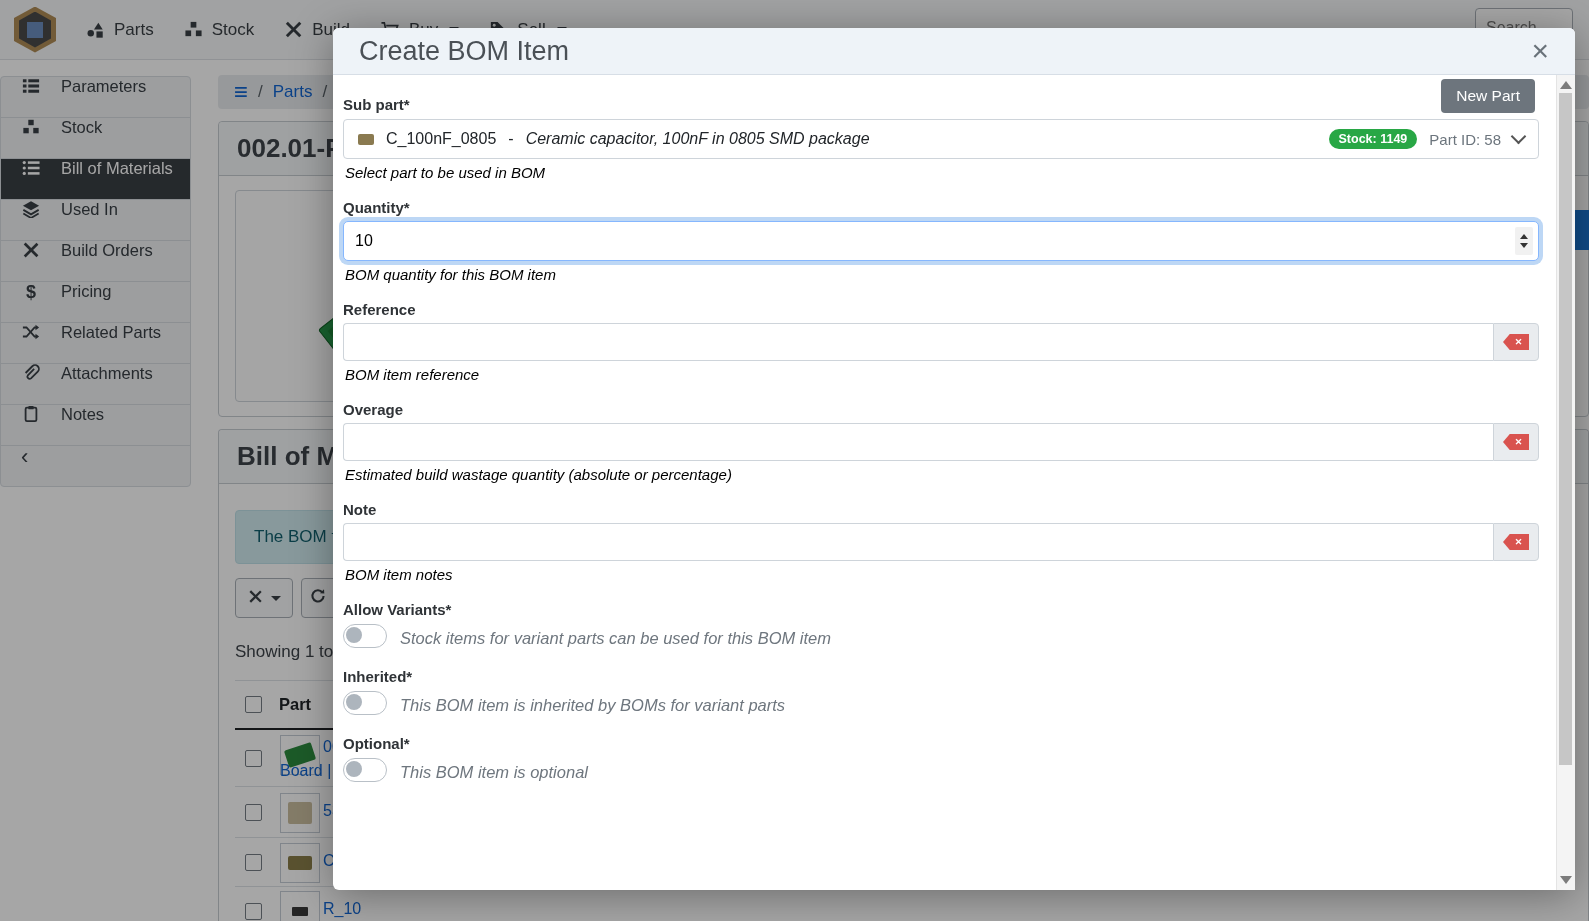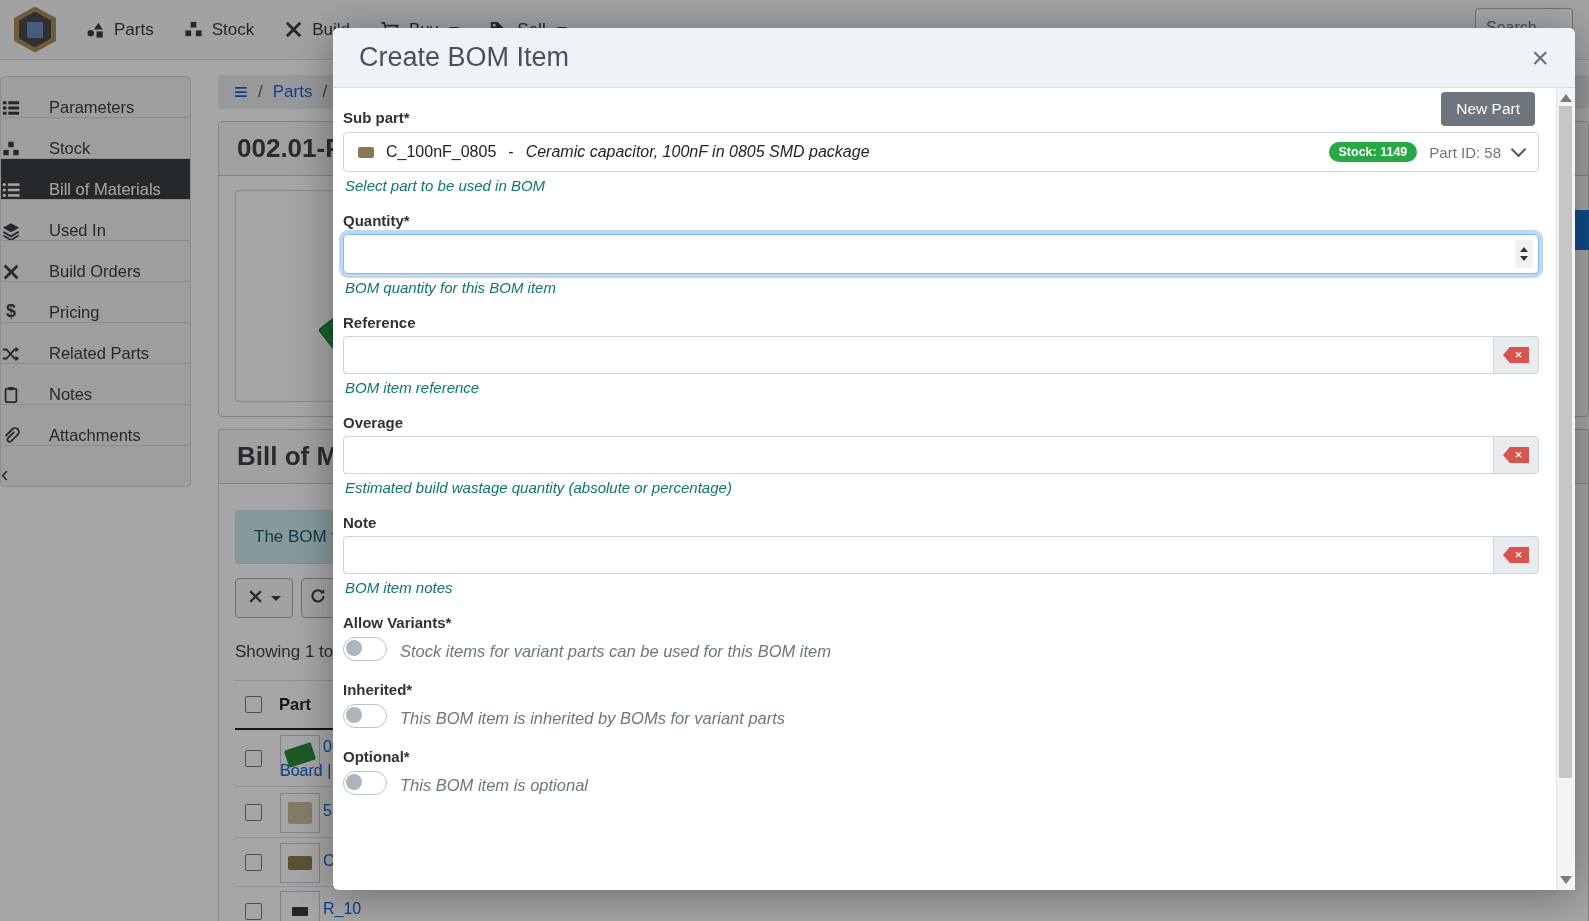--- a/index.html
+++ b/index.html
@@ -9,21 +9,21 @@
   .navbar{position:absolute;left:0;top:0;width:100%;height:60px;background:#f8f9fa;border-bottom:1px solid #dde1e5;display:flex;align-items:center;gap:30px;padding-left:14px;box-sizing:border-box;z-index:1;}
   .logo{width:42px;height:46px;background:#b08d57;clip-path:polygon(50% 0,100% 25%,100% 75%,50% 100%,0 75%,0 25%);position:relative;flex:0 0 auto;}
   .logo .inner{position:absolute;left:5px;top:5px;width:32px;height:36px;background:#4b4b4b;clip-path:polygon(50% 0,100% 25%,100% 75%,50% 100%,0 75%,0 25%);}
   .logo .cube{position:absolute;left:13px;top:15px;width:16px;height:16px;background:#6c8ebf;}
   .nav-item{display:flex;align-items:center;gap:9px;color:#3a4045;font-size:17px;}
   .nav-item svg{display:block;}
   .caret{width:0;height:0;border-left:5px solid transparent;border-right:5px solid transparent;border-top:5px solid #3a4045;margin-left:2px;}
   .search-box{position:absolute;right:16px;top:8px;width:98px;height:40px;border:1px solid #a9b0b7;border-radius:4px;background:#fff;font-size:16px;padding:0 10px;box-sizing:border-box;color:#555;}
 
   .sidebar{position:absolute;left:0;top:76px;width:191px;background:#f1f3f5;border:1px solid #d7dce1;border-radius:4px;z-index:1;box-sizing:border-box;}
-  .side-item{height:40px;display:flex;align-items:flex-end;gap:28px;border-bottom:1px solid #d7dce1;color:#3a4046;font-size:16.5px;}
+  .side-item{height:40px;display:flex;align-items:flex-start;gap:20px;padding-left:20px;border-bottom:1px solid #d7dce1;color:#3a4046;font-size:16.5px;}
   .side-item:last-child{border-bottom:none;}
   .side-item.active{background:#3a3f44;color:#fff;}
   .side-icon{width:20px;display:flex;justify-content:center;color:inherit;font-weight:bold;}
   .collapse-chevron{font-size:22px;color:#3a4046;line-height:1;}
 
   .main{position:absolute;left:218px;top:60px;right:0;bottom:0;z-index:1;}
   .breadcrumb{margin-top:15px;height:34px;background:#e9ecef;border-radius:4px;display:flex;align-items:center;gap:10px;padding-left:16px;font-size:17px;}
   .breadcrumb .burger{color:#1266d3;font-size:24px;font-weight:bold;line-height:1;}
   .breadcrumb a{color:#1266d3;text-decoration:none;}
   .breadcrumb .sep{color:#5a6268;}
@@ -58,33 +58,33 @@
   .sublink{position:absolute;left:45px;color:#1266d3;font-size:16px;text-decoration:none;}
   .t-green{width:28px;height:18px;background:#2c8a3e;transform:rotate(-18deg);border-radius:2px;}
   .t-beige{width:24px;height:22px;background:#cbbfa0;border-radius:2px;}
   .t-olive{width:24px;height:14px;background:#8a7f4a;border-radius:2px;}
   .t-black-sm{width:16px;height:9px;background:#3a3a3a;border-radius:1px;}
   .frag-blue{position:absolute;right:0;top:150px;width:58px;height:40px;background:#1976d2;border-radius:4px 0 0 4px;}
 
   
   .backdrop{position:absolute;inset:0;background:rgba(0,0,0,0.35);z-index:50;}
   .modal{position:absolute;left:333px;top:28px;width:1242px;height:862px;background:#fff;z-index:100;border-radius:6px;box-shadow:0 6px 40px rgba(0,0,0,.35);display:flex;flex-direction:column;box-sizing:border-box;}
-  .modal-header{height:60px;background:#eef3f8;border-bottom:1px solid #d7dee6;border-radius:6px 6px 0 0;display:flex;align-items:center;padding:0 26px;box-sizing:border-box;}
+  .modal-header{height:47px;background:#eef3f8;border-bottom:1px solid #d7dee6;border-radius:6px 6px 0 0;display:flex;align-items:center;padding:0 26px;box-sizing:border-box;}
   .modal-title{font-size:27px;color:#4a5056;font-weight:500;}
   .modal-close{margin-left:auto;font-size:30px;color:#69727a;line-height:1;cursor:pointer;}
   .modal-body{position:relative;flex:1;overflow:hidden;padding:0 36px 0 10px;box-sizing:border-box;}
   .mscroll{position:absolute;right:0;top:0;bottom:0;width:18px;background:#f4f4f4;border-left:1px solid #e4e4e4;}
   .mscroll .up,.mscroll .down{position:absolute;left:3px;width:0;height:0;border-left:6px solid transparent;border-right:6px solid transparent;}
   .mscroll .up{top:6px;border-bottom:8px solid #7c7c7c;}
   .mscroll .down{bottom:6px;border-top:8px solid #7c7c7c;}
   .mscroll .thumbbar{position:absolute;left:2px;top:18px;width:13px;height:672px;background:#c6c6c6;}
   .modal-footer{height:48px;border-top:1px solid #dee2e6;display:flex;align-items:center;justify-content:flex-end;gap:10px;padding:0 30px;box-sizing:border-box;}
 
   .fld-label{font-size:15px;font-weight:bold;color:#2f3337;margin-bottom:5px;}
-  .help{font-style:italic;color:#0f766e;font-size:15px;margin:5px 0 18px 2px;}
+  .help{font-style:italic;color:#000000;font-size:15px;margin:5px 0 18px 2px;}
   .subpart-head{display:flex;align-items:flex-end;height:38px;margin-bottom:6px;}
   .btn{border:none;border-radius:4px;font-size:15.5px;color:#fff;cursor:pointer;font-family:inherit;}
   .btn-gray{background:#6d757d;padding:8px 15px;}
   .btn-blue{background:#146eff;padding:8px 14px;font-size:16px;}
   .new-part{margin-left:auto;margin-right:4px;}
 
   .select-box{height:40px;border:1px solid #ced4da;border-radius:4px;display:flex;align-items:center;gap:12px;padding:0 14px;box-sizing:border-box;}
   .sp-thumb{width:16px;height:11px;background:#8a7a50;border-radius:2px;flex:0 0 auto;}
   .sp-name{font-size:16px;color:#212529;}
   .sp-desc{font-size:16px;color:#212529;font-style:italic;}
@@ -239,34 +239,34 @@
             <path d="M1 5h4l9 10h3"></path>
             <path d="M1 15h4l9-10h3"></path>
             <path d="M15 2l4 3-4 3z" fill="currentColor" stroke="none"></path>
             <path d="M15 12l4 3-4 3z" fill="currentColor" stroke="none"></path>
           </svg>
         </span>
       <span>Related Parts</span>
     </div>
     <div class="side-item">
       <span class="side-icon">
+          <svg width="18" height="18" viewBox="0 0 20 20" fill="none" stroke="currentColor" stroke-width="2">
+            <path d="M13.5 5.5l-7 7a2.5 2.5 0 0 0 3.5 3.5l7.5-7.5a4.2 4.2 0 0 0-6-6L4 10"></path>
+          </svg>
+        </span>
+      <span>Attachments</span>
+    </div>
+    <div class="side-item">
+      <span class="side-icon">
           <svg width="18" height="18" viewBox="0 0 20 20">
             <rect x="4" y="3" width="12" height="15" rx="1.5" fill="none" stroke="currentColor" stroke-width="2"></rect>
             <rect x="7" y="1.2" width="6" height="3.6" rx="1" fill="currentColor"></rect>
           </svg>
         </span>
       <span>Notes</span>
-    </div>
-    <div class="side-item">
-      <span class="side-icon">
-          <svg width="18" height="18" viewBox="0 0 20 20" fill="none" stroke="currentColor" stroke-width="2">
-            <path d="M13.5 5.5l-7 7a2.5 2.5 0 0 0 3.5 3.5l7.5-7.5a4.2 4.2 0 0 0-6-6L4 10"></path>
-          </svg>
-        </span>
-      <span>Attachments</span>
     </div>
     <div class="side-item">
       <span class="collapse-chevron">‹</span>
     </div>
   </div>
 
   <div class="main">
     <div class="breadcrumb">
       <span class="burger">≡</span>
       <span class="sep">/</span>
@@ -384,20 +384,21 @@
         <span class="sp-right">
           <span class="badge-stock">Stock: 1149</span>
           <span class="sp-id">Part ID: 58</span>
           <span class="chev"></span>
         </span>
       </div>
       <div class="help">Select part to be used in BOM</div>
 
       <div class="fld-label">Quantity*</div>
       <div class="qty-wrap">
+        <input class="qty-input" value="10" style="">
         <span class="spinner">
             <span class="su"></span>
             <span class="sd"></span>
           </span>
       </div>
       <div class="help">BOM quantity for this BOM item</div>
 
       <div class="fld-label">Reference</div>
       <div class="igroup">
         <input value="" style="">

